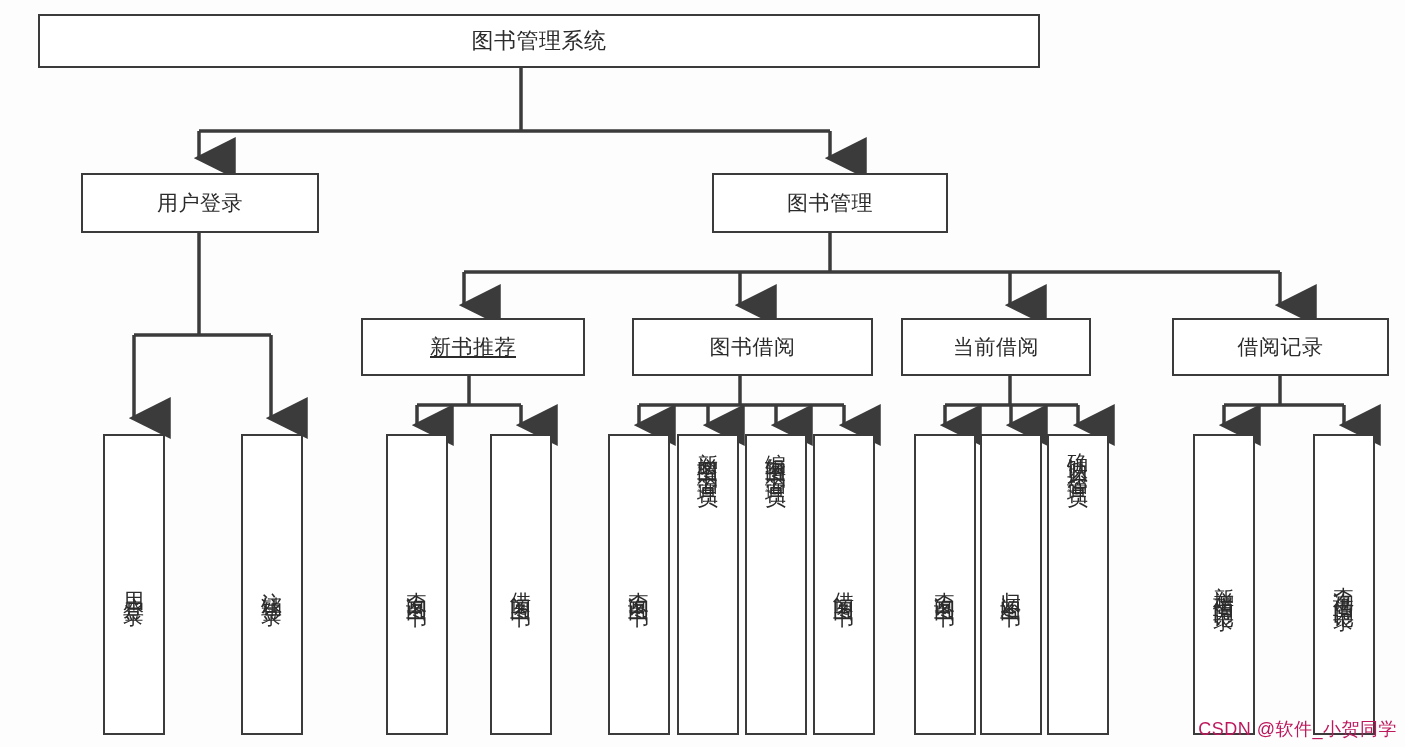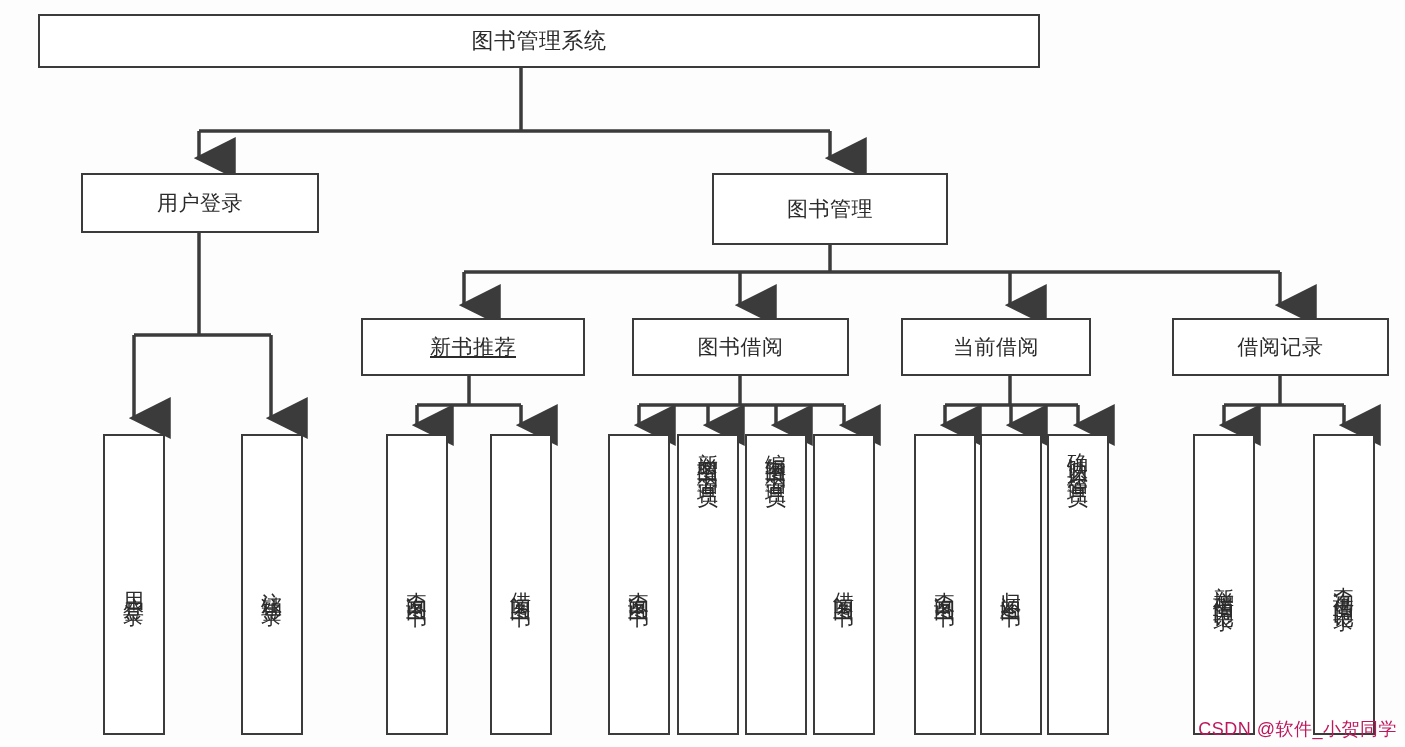--- a/index.html
+++ b/index.html
@@ -129,28 +129,28 @@
     </g>
   </svg>
 
   <div class="node root horiz" style="left:20px; top:14px; width:1002px; height:54px;margin-left:18px;">
     <span class="label">图书管理系统</span>
   </div>
 
   <div class="node horiz" style="left:81px; top:173px; width:238px; height:60px;">
     <span class="label">用户登录</span>
   </div>
-  <div class="node horiz" style="left:712px; top:173px; width:236px; height:72px;">
+  <div class="node horiz" style="left:712px; top:173px; width:236px; height:60px;">
     <span class="label">图书管理</span>
   </div>
 
   <div class="node horiz" style="left:361px; top:318px; width:224px; height:58px;text-decoration:underline;">
     <span class="label">新书推荐</span>
   </div>
-  <div class="node horiz" style="left:632px; top:318px; width:217px; height:58px;">
+  <div class="node horiz" style="left:632px; top:318px; width:241px; height:58px;">
     <span class="label">图书借阅</span>
   </div>
   <div class="node horiz" style="left:901px; top:318px; width:190px; height:58px;">
     <span class="label">当前借阅</span>
   </div>
   <div class="node horiz" style="left:1172px; top:318px; width:217px; height:58px;">
     <span class="label">借阅记录</span>
   </div>
 
   <div class="node vert mid" style="left:103px; top:434px; width:62px; height:301px;">

